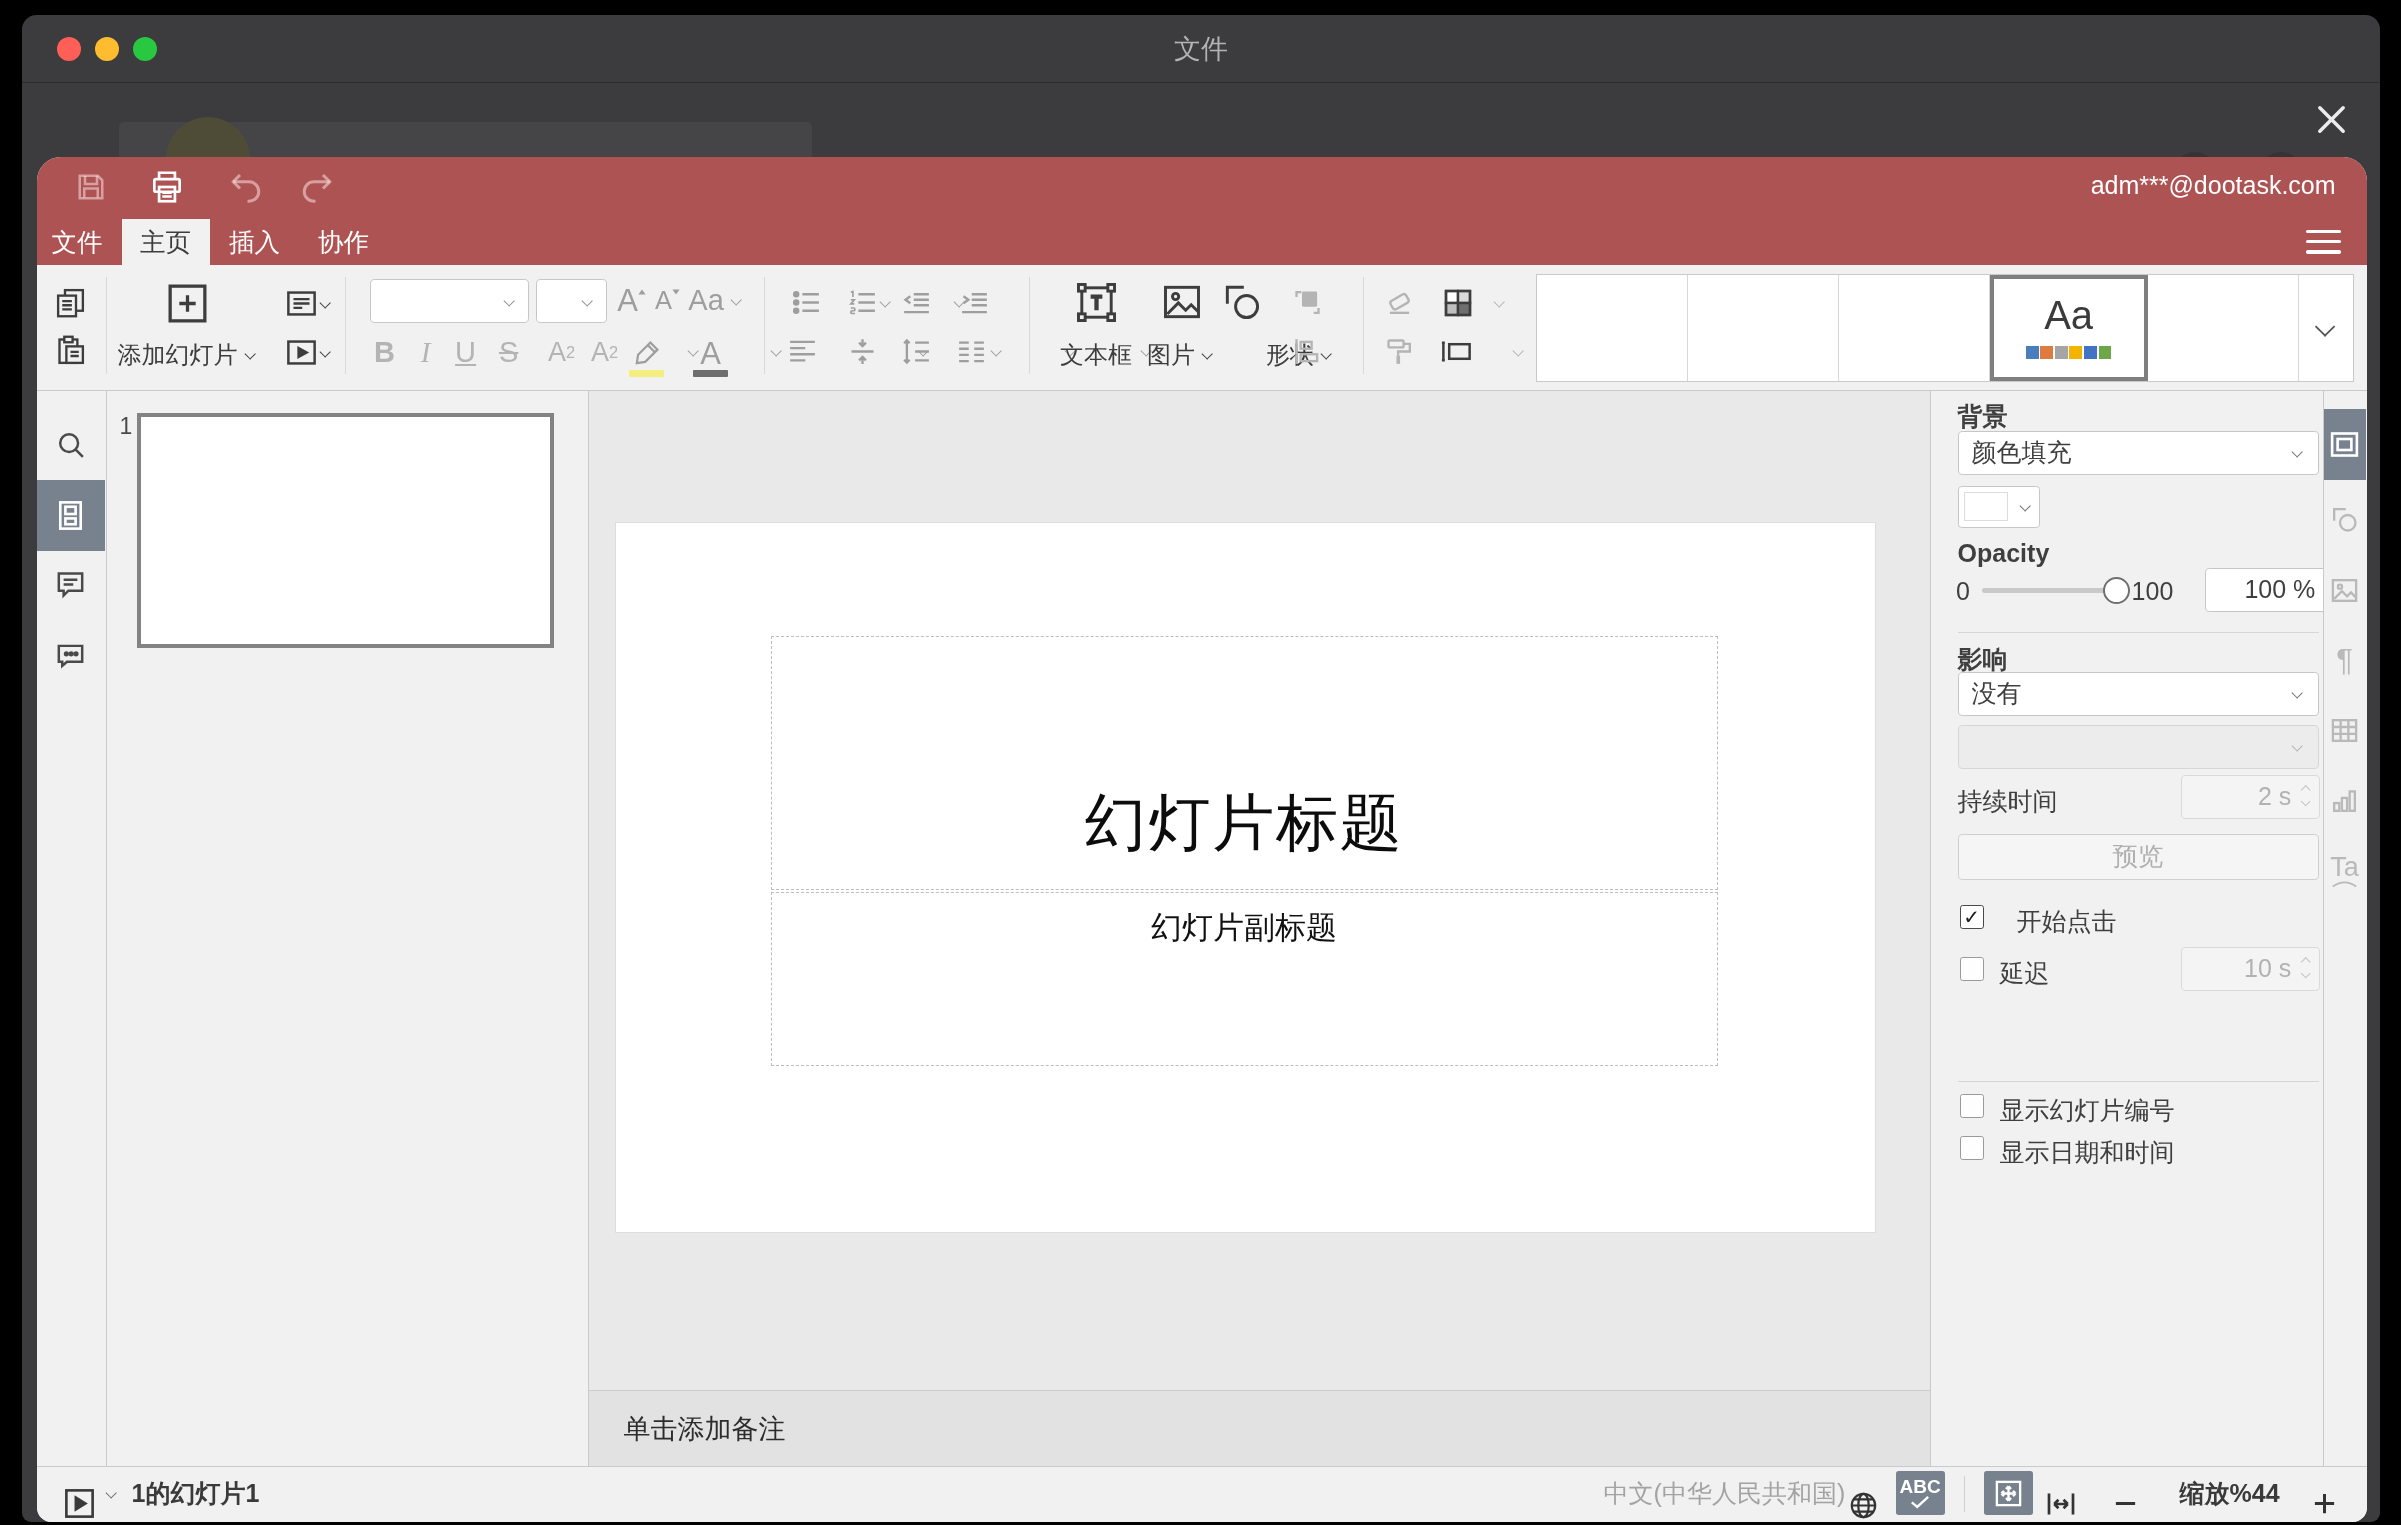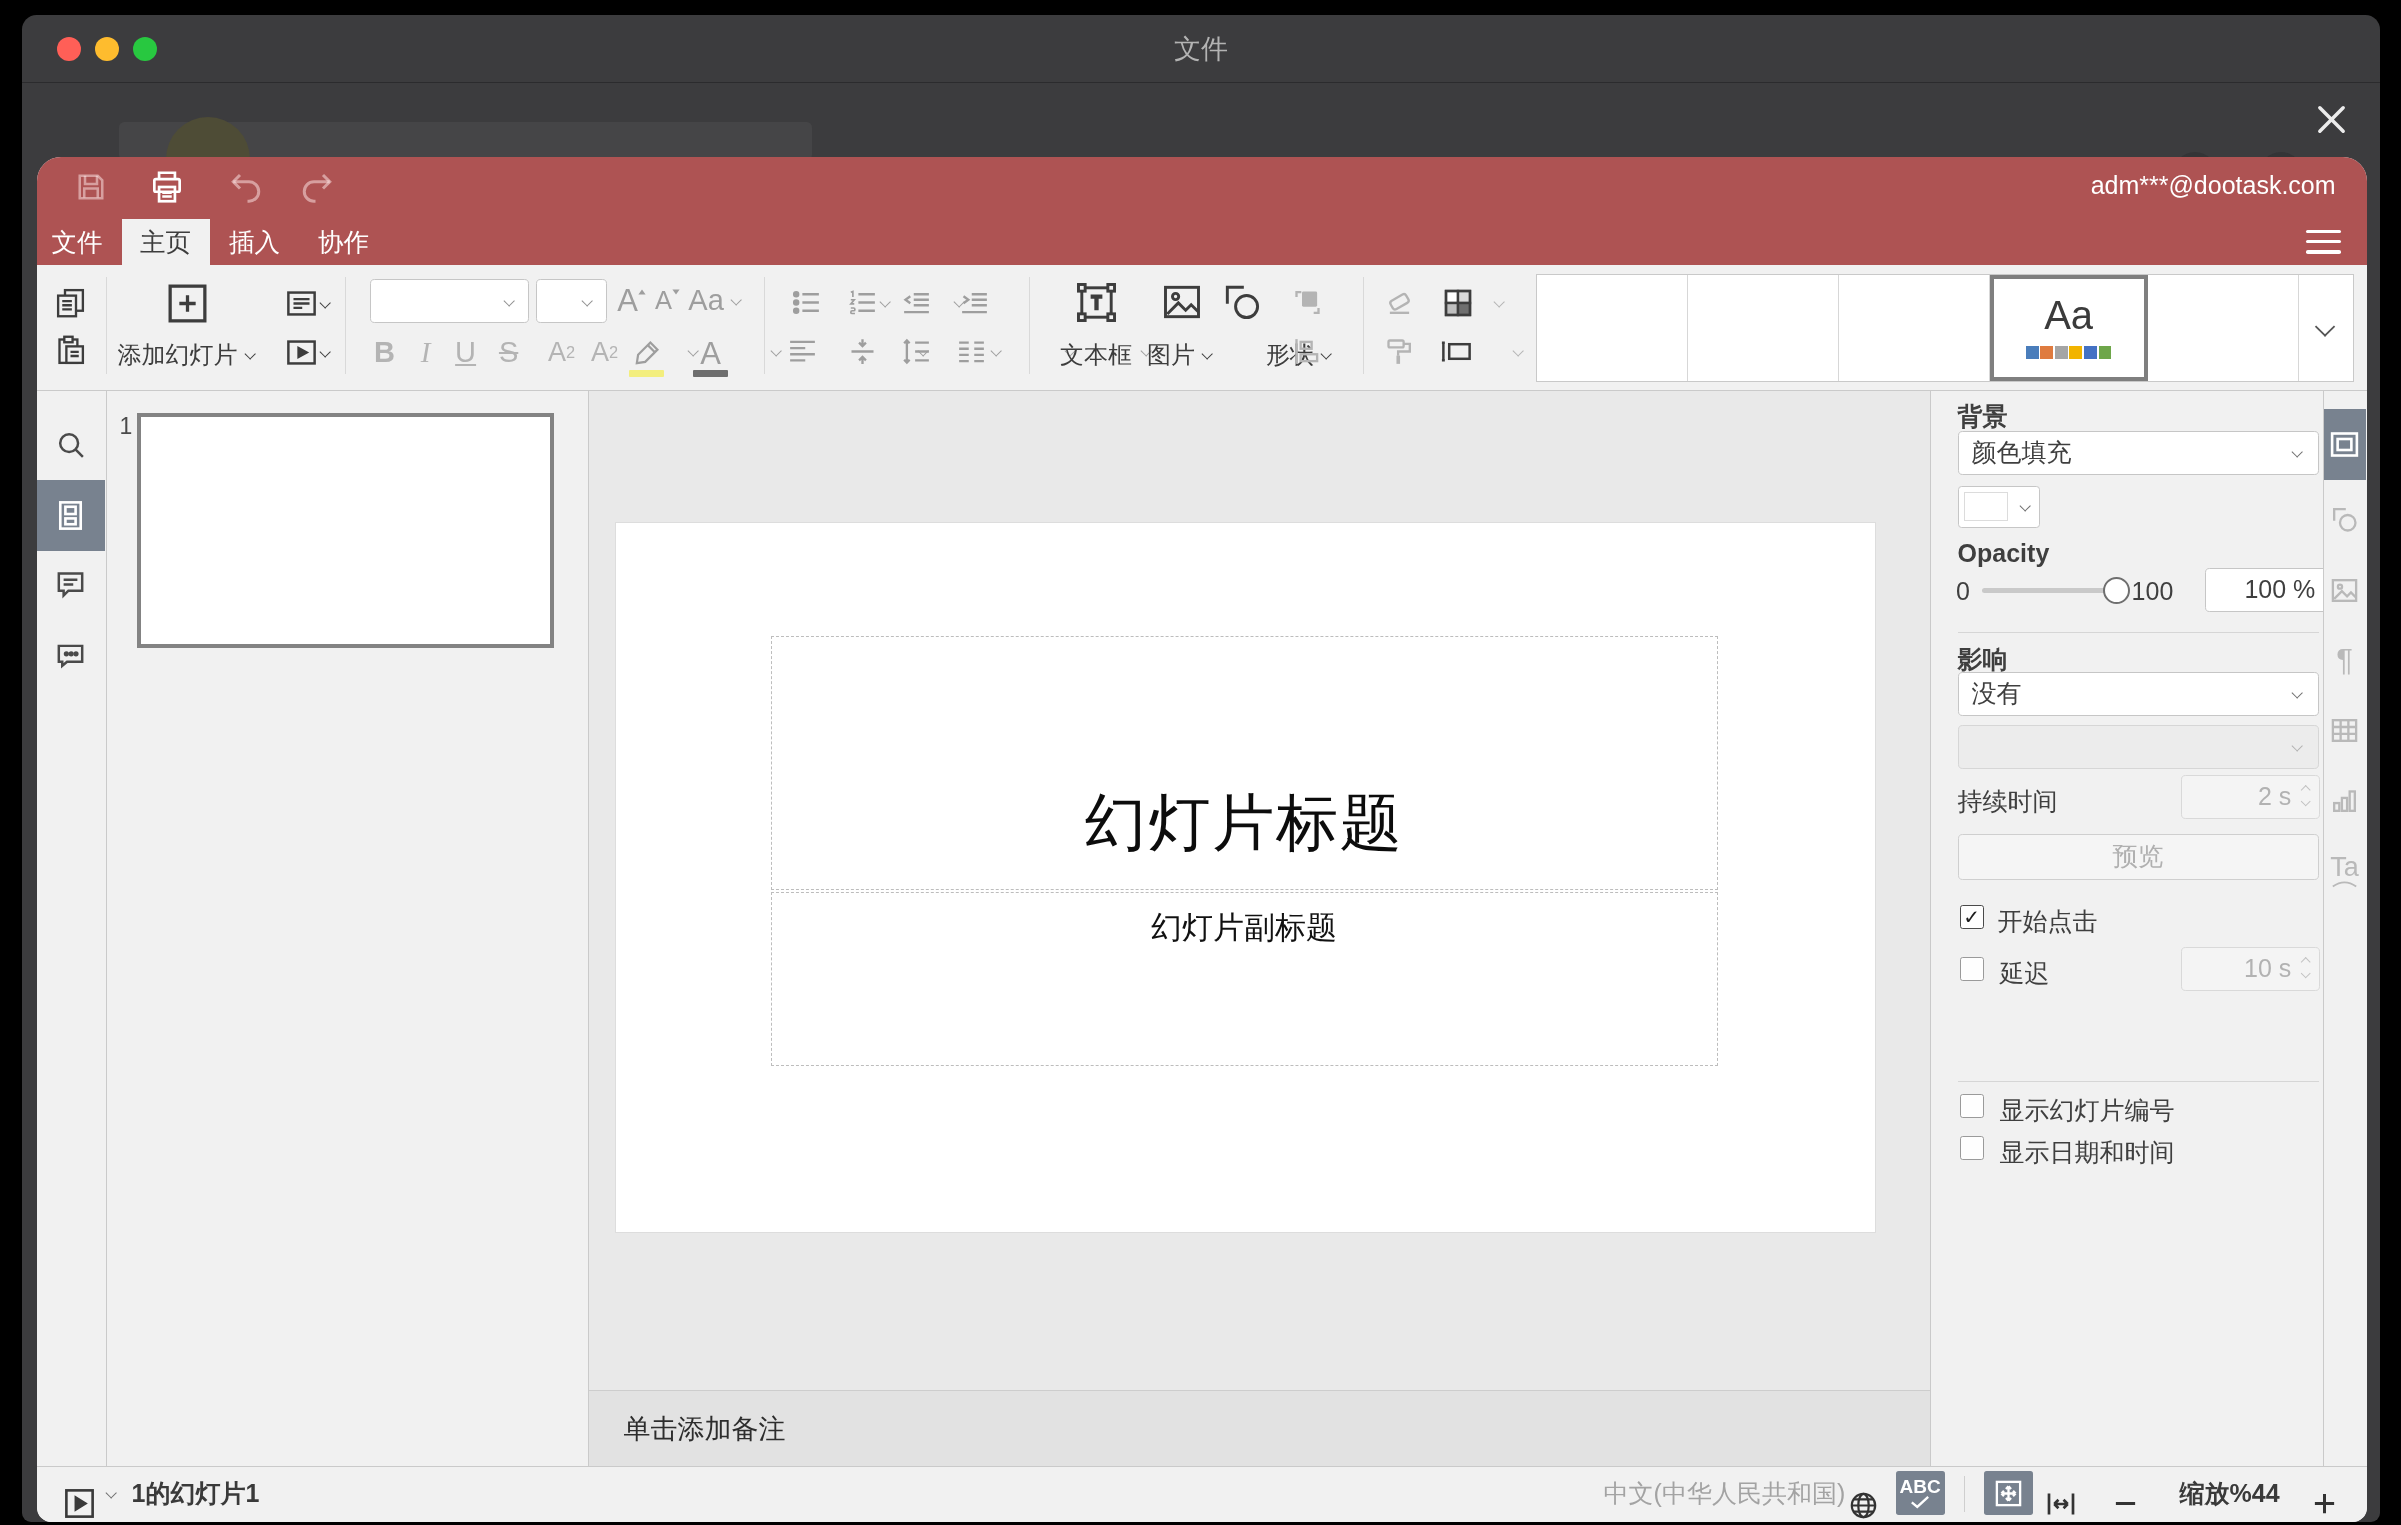--- a/index.html
+++ b/index.html
@@ -515,21 +515,21 @@
               <span class="ar dn"></span>
             </span>
         </div>
         <div class="rp-btn dis" style="top:443px">
             <span>预览</span>
           </div>
 
         <span class="cb checked" style="left:29px;top:514px">
             <span>✓</span>
           </span>
-        <span class="rp-label" style="left:67px;top:514px">开始点击</span>
+        <span class="rp-label" style="left:86px;top:514px">开始点击</span>
 
         <span class="cb" style="left:29px;top:566px"></span>
         <span class="rp-label" style="left:69px;top:566px">延迟</span>
         <div class="spin dis" style="left:250px;top:556px">
           <span>10 s</span>
           <span class="arrows">
               <span class="ar up"></span>
               <span class="ar dn"></span>
             </span>
         </div>

